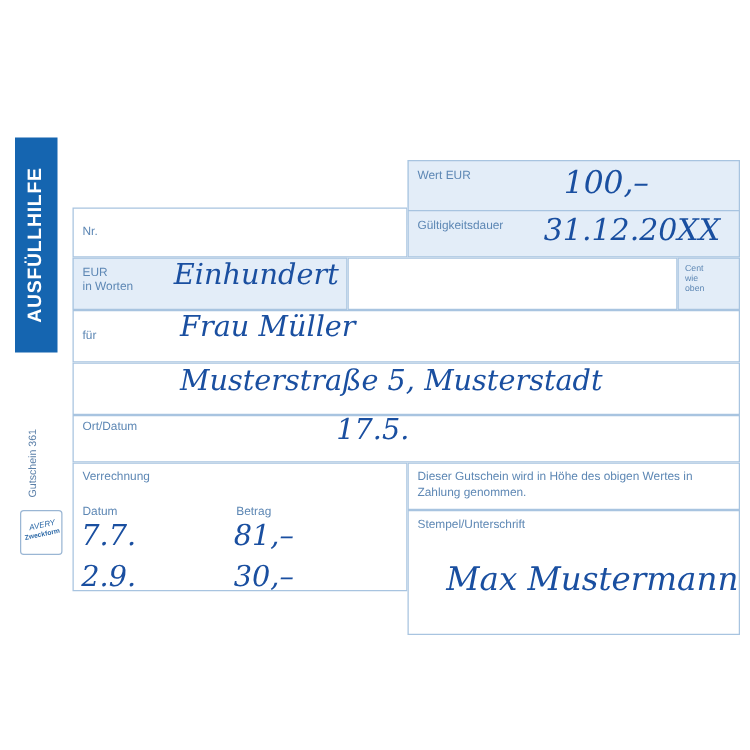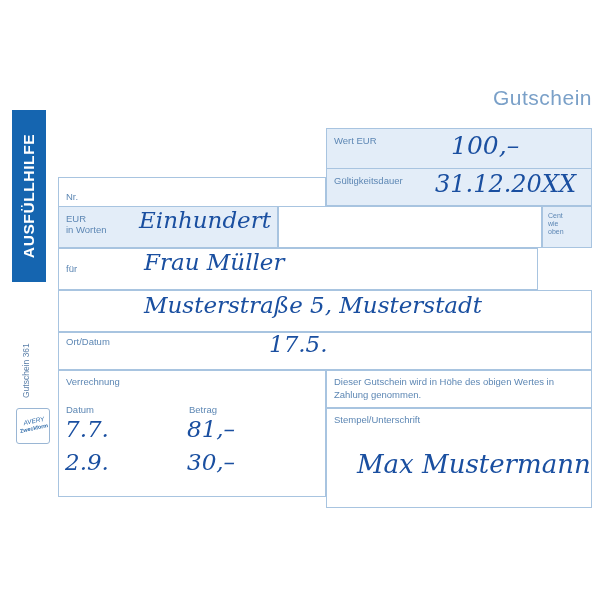--- a/index.html
+++ b/index.html
@@ -165,67 +165,66 @@
     <div class="spine-text">AUSFÜLLHILFE</div>
   </div>
   <div class="spine-sub">
     <span>Gutschein 361</span>
   </div>
   <div class="logo">
     <span class="l2">AVERY</span>
     <span>Zweckform</span>
   </div>
 
-  <div class="doc-title">Gutschein</div>
 
   <div class="form">
 
     <div class="cell tint" style="left:268px; top:0px; width:266px; height:52px;">
       <div class="lbl" style="left:7px; top:6px;">Wert EUR</div>
       <div class="hand" style="left:124px; top:2px; font-size:25px;">100,–</div>
     </div>
 
     <div class="cell tint" style="left:268px; top:40px; width:266px; height:38px;">
       <div class="lbl" style="left:7px; top:6px;">Gültigkeitsdauer</div>
       <div class="hand" style="left:108px; top:1px; font-size:24px;">31.12.20XX</div>
     </div>
 
-    <div class="cell" style="left:0px; top:49px; width:268px; height:40px;">
+    <div class="cell" style="left:0px; top:38px; width:268px; height:40px;">
       <div class="lbl" style="left:7px; top:13px;">Nr.</div>
     </div>
 
     <div class="cell tint" style="left:0px; top:78px; width:220px; height:42px;">
       <div class="lbl" style="left:7px; top:6px;">EUR
 in Worten</div>
       <div class="hand" style="left:80px; top:0px; font-size:23px;">Einhundert</div>
     </div>
 
     <div class="cell" style="left:220px; top:78px; width:264px; height:42px;"></div>
 
     <div class="cell tint" style="left:484px; top:78px; width:50px; height:42px;">
       <div class="lbl" style="left:5px; top:5px; font-size:7px; line-height:8px;">Cent
 wie
 oben</div>
     </div>
 
-    <div class="cell" style="left:0px; top:120px; width:480px; height:42px;">
+    <div class="cell" style="left:0px; top:120px; width:534px; height:42px;">
       <div class="lbl" style="left:7px; top:14px;">für</div>
       <div class="hand" style="left:85px; top:0px; font-size:23px;">Frau Müller</div>
     </div>
 
     <div class="cell" style="left:0px; top:162px; width:534px; height:42px;">
       <div class="hand" style="left:85px; top:1px; font-size:23px;">Musterstraße 5, Musterstadt</div>
     </div>
 
     <div class="cell" style="left:0px; top:204px; width:534px; height:38px;padding-left:44px;">
       <div class="lbl" style="left:7px; top:3px;">Ort/Datum</div>
       <div class="hand" style="left:210px; top:-2px; font-size:23px;">17.5.</div>
     </div>
 
-    <div class="cell" style="left:0px; top:242px; width:268px; height:127px;">
+    <div class="cell" style="left:0px; top:242px; width:268px; height:103px;">
       <div class="lbl" style="left:7px; top:5px;">Verrechnung</div>
       <div class="lbl" style="left:7px; top:33px;">Datum</div>
       <div class="lbl" style="left:130px; top:33px;">Betrag</div>
 
       <div class="hand" style="left:6px; top:45px; font-size:23px;">7.7.</div>
       <div class="hand" style="left:128px; top:45px; font-size:23px;">81,–</div>
 
       <div class="hand" style="left:6px; top:78px; font-size:23px;">2.9.</div>
       <div class="hand" style="left:128px; top:78px; font-size:23px;">30,–</div>
     </div>

